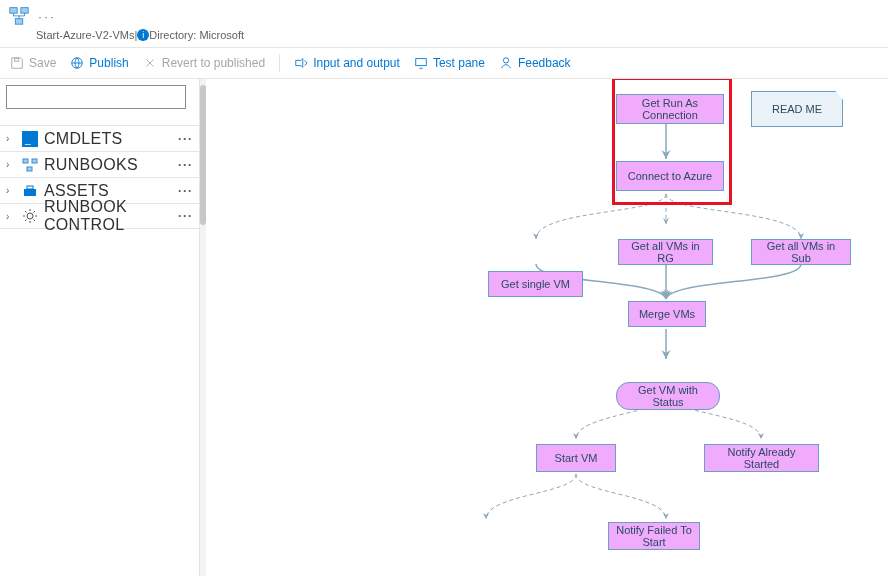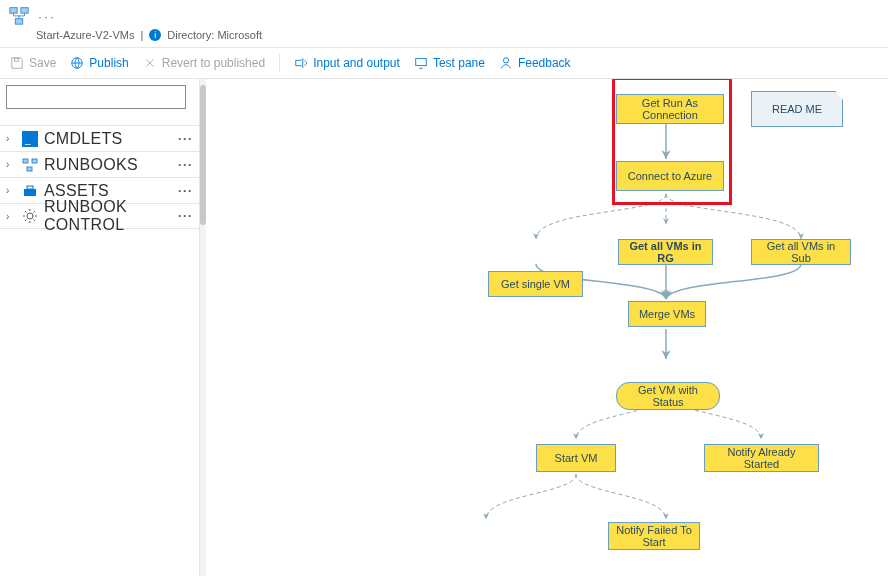--- a/index.html
+++ b/index.html
@@ -2,21 +2,21 @@
 <html><head>
 <meta charset="utf-8">
 <style>
   * { box-sizing: border-box; margin:0; padding:0; }
   body { font-family:"Segoe UI", Arial, sans-serif; font-size:12px; color:#323130;
          width:888px; height:576px; overflow:hidden; background:#fff; }
   .hdr { display:flex; align-items:center; gap:8px; padding:4px 8px 0 8px; }
   .runbook-icon svg { width:22px; height:22px; }
   .title { font-size:20px; font-weight:600; color:#2b2b2b; }
   .more-dots { color:#666; letter-spacing:2px; cursor:pointer; }
-  .sub { display:flex; align-items:center; gap:6px; padding:0 8px 6px 36px;
+  .sub { display:flex; align-items:center; padding:0 8px 6px 36px;
          font-size:11px; color:#5f5f5f; }
   .info-dot { width:12px;height:12px;border-radius:50%;background:#0078d4;color:#fff;
               font-size:9px;display:inline-flex;align-items:center;justify-content:center; }
   .toolbar { display:flex; align-items:center; gap:14px; padding:6px 10px;
              border-top:1px solid #e5e5e5; border-bottom:1px solid #e5e5e5;
              font-size:12px; }
   .tbtn { display:flex; align-items:center; gap:5px; cursor:pointer; color:#323130; }
   .tbtn.disabled { color:#a6a6a6; }
   .tbtn.blue { color:#0078d4; }
   .tb-sep { width:1px; height:18px; background:#e5e5e5; }
@@ -31,21 +31,21 @@
              padding:0 6px; border-top:1px solid #e5e5e5; cursor:pointer; }
   .lib-row:last-child { border-bottom:1px solid #e5e5e5; }
   .chev { font-size:10px; color:#666; width:10px; }
   .lib-ico { width:16px;height:16px; display:inline-flex; }
   .lib-label { flex:1; text-transform:uppercase; font-size:16px; letter-spacing:.3px; }
   .lib-dots { color:#555; letter-spacing:1px; cursor:pointer; font-weight:bold; }
   .side-scroll { width:6px; background:#f3f3f3; }
   .side-thumb { width:6px; height:140px; background:#c8c8c8; margin-top:6px;
                 border-radius:3px; }
   .canvas { flex:1; position:relative; background:#fff; overflow:hidden; }
-  .node { position:absolute; background:#fde047; border:1px solid #6a9fc2;
+  .node { position:absolute; background:#f0abfc; border:1px solid #6a9fc2;
           font-size:11px; display:flex; align-items:center;
           justify-content:center; text-align:center; padding:4px 6px;
           color:#2b4a60; }
   .readme { background:#eaf2f8; clip-path: polygon(0 0,92% 0,100% 25%,100% 100%,0 100%); }
   .highlight { position:absolute; border:3px solid #e81123; }
   svg.flow { position:absolute; top:0; left:0; }
 </style>
 </head>
 <body>
 
@@ -204,21 +204,21 @@
       <path d="M370 395 C370 415 460 415 460 440" stroke="#8aa8bc" fill="none" stroke-dasharray="4 3" marker-end="url(#arr)"></path>
     </svg>
 
     <div class="highlight" style="left:406px; top:-2px; width:120px; height:128px;"></div>
 
     <div class="node" style="left:410px; top:15px; width:108px; height:30px;">Get Run As Connection</div>
     <div class="node" style="left:410px; top:82px; width:108px; height:30px;">Connect to Azure</div>
     <div class="node readme" style="left:545px; top:12px; width:92px; height:36px;">READ ME</div>
 
     <div class="node" style="left:282px; top:160px; width:95px; height:26px;margin-top:32px;">Get single VM</div>
-    <div class="node" style="left:412px; top:160px; width:95px; height:26px;font-weight:bold;">Get all VMs in RG</div>
+    <div class="node" style="left:412px; top:160px; width:95px; height:26px;">Get all VMs in RG</div>
     <div class="node" style="left:545px; top:160px; width:100px; height:26px;">Get all VMs in Sub</div>
 
     <div class="node" style="left:422px; top:222px; width:78px; height:26px;">Merge VMs</div>
     <div class="node" style="left:410px; top:303px; width:104px; height:28px;border-radius:13px;">Get VM with Status</div>
 
     <div class="node" style="left:330px; top:365px; width:80px; height:28px;">Start VM</div>
     <div class="node" style="left:498px; top:365px; width:115px; height:28px;">Notify Already Started</div>
 
     <div class="node" style="left:402px; top:443px; width:92px; height:28px;">Notify Failed To Start</div>
   </div>

